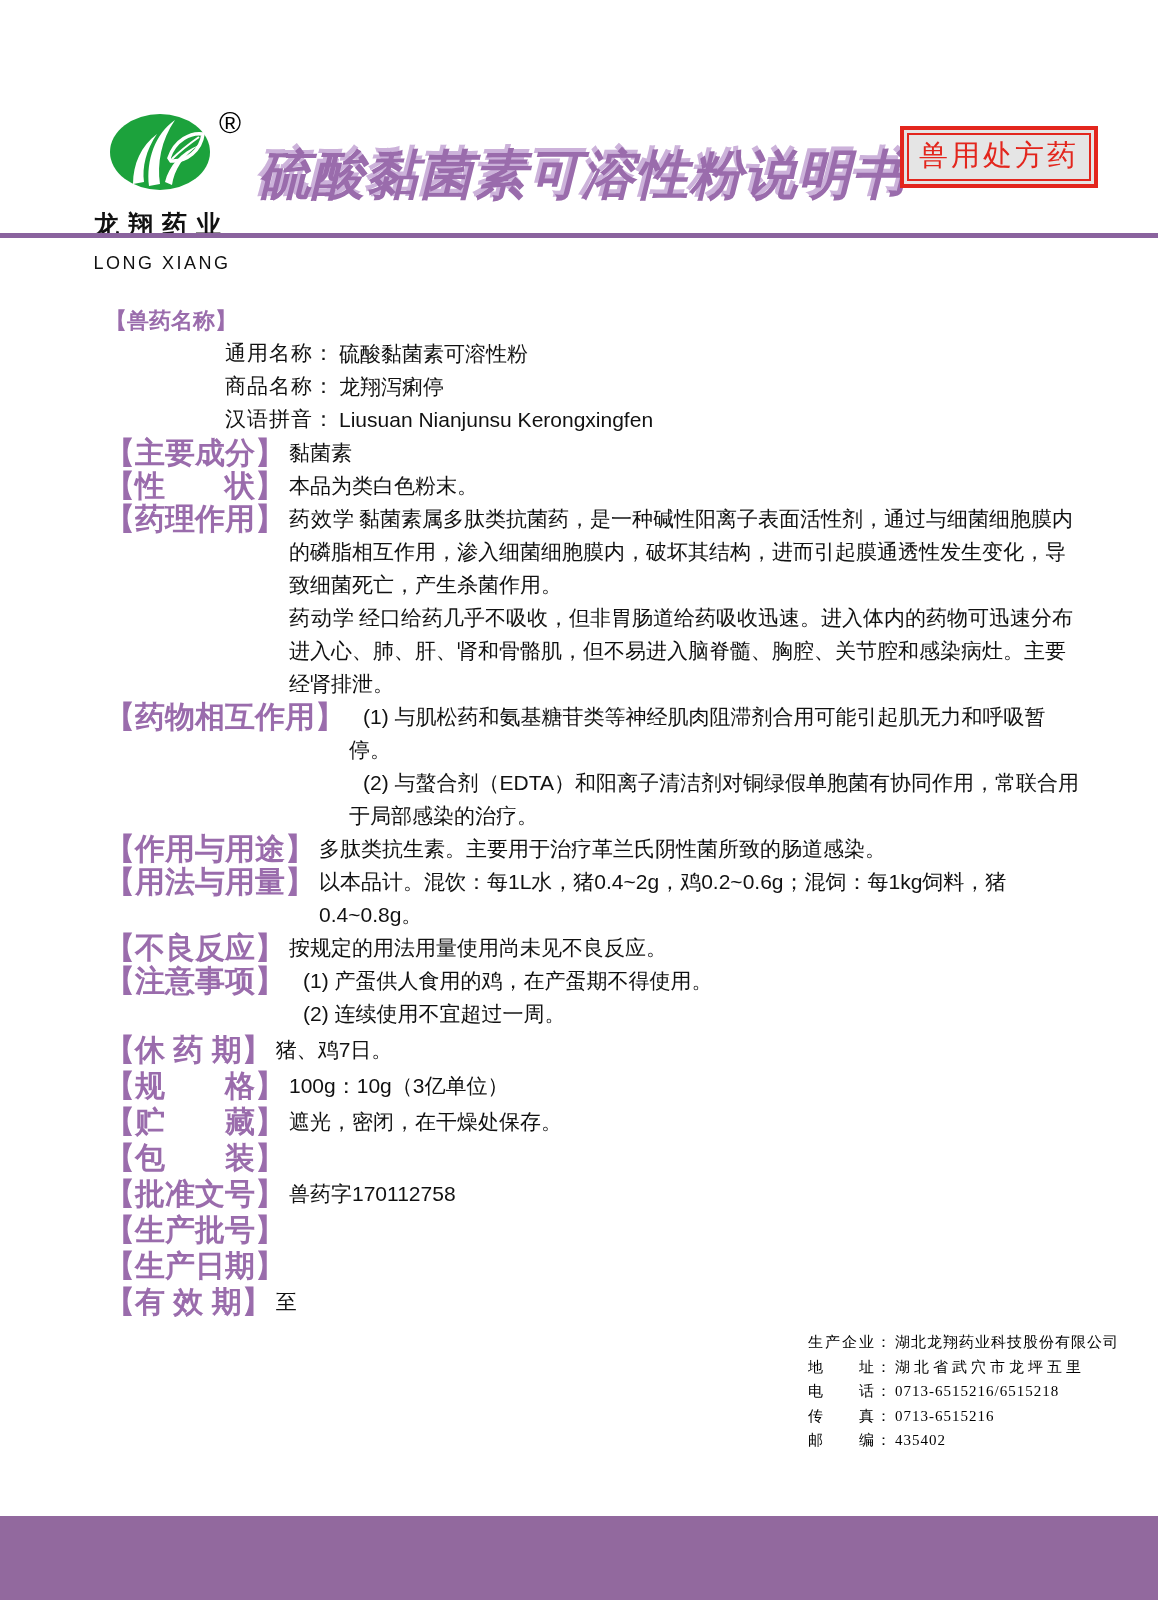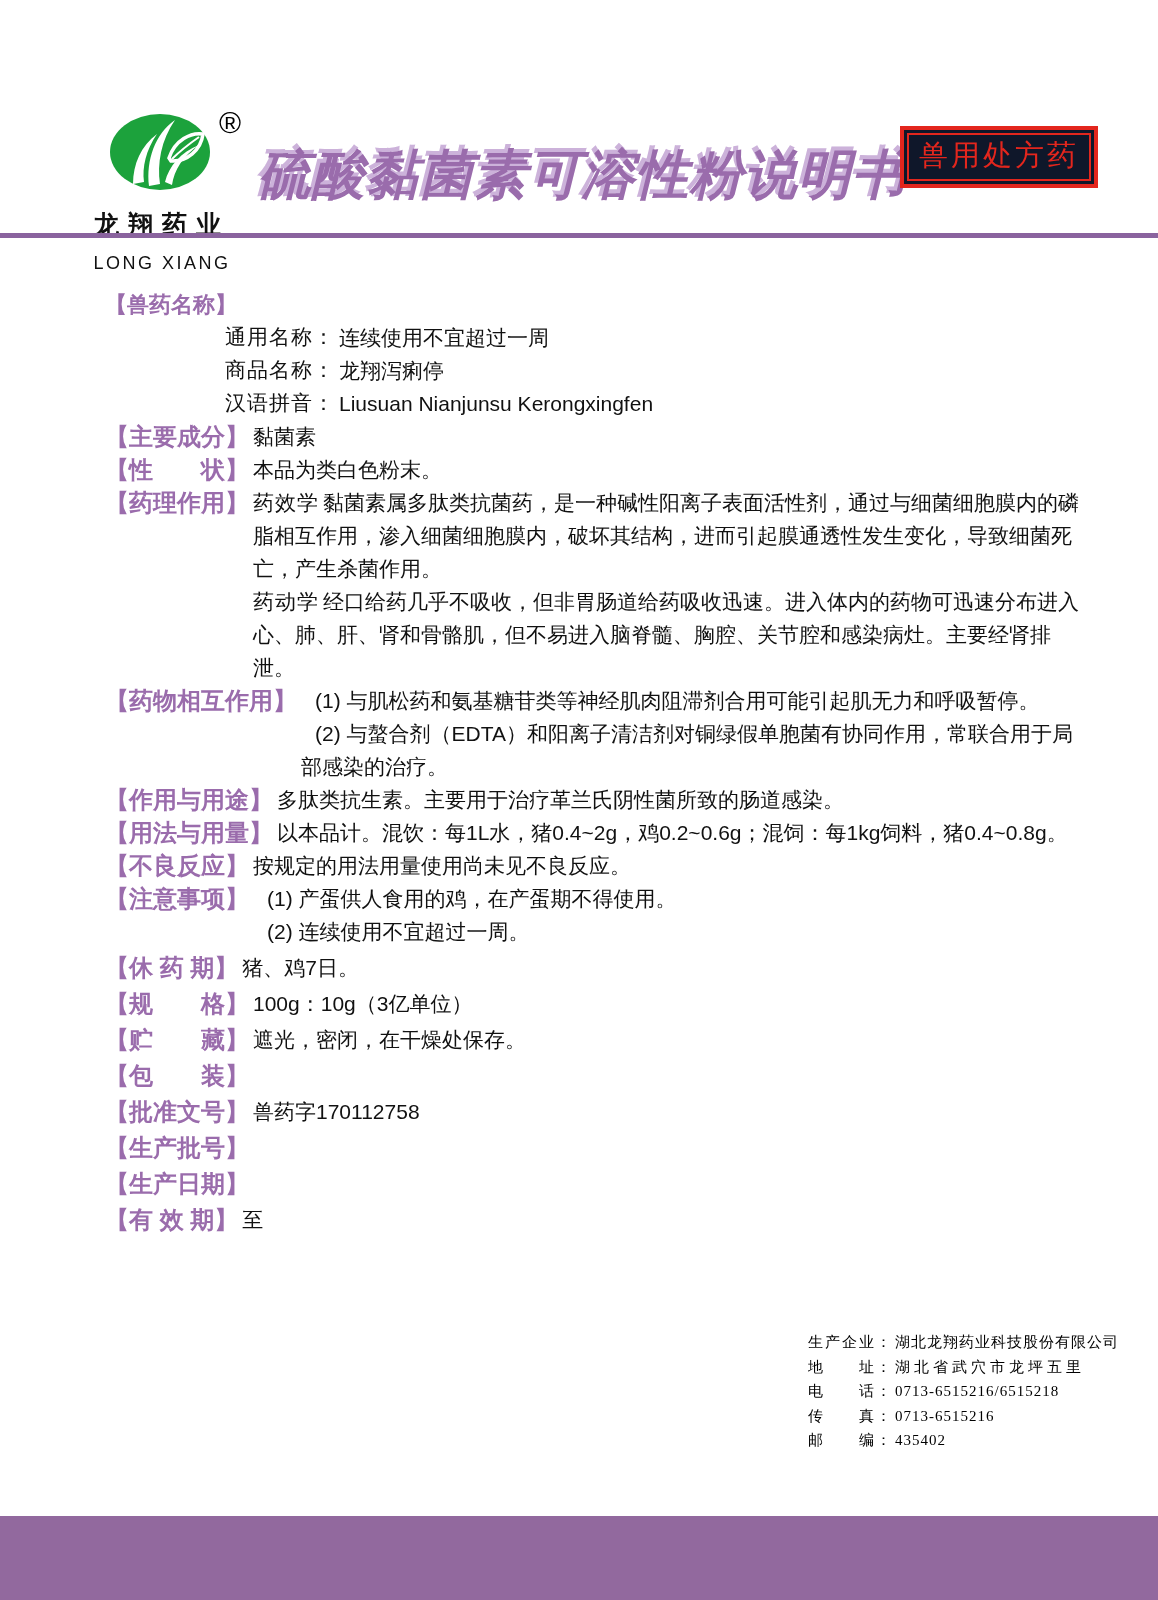--- a/index.html
+++ b/index.html
@@ -31,36 +31,36 @@
   .logo-en{font-size:18px;letter-spacing:2.5px;margin-top:12px;white-space:nowrap;}
   .title{
     position:absolute;left:262px;top:140px;white-space:nowrap;
     font-size:53px;font-weight:700;color:var(--purple);
     transform:skewX(-14deg);
     text-shadow:-4px -4px 0 var(--purple_shadow);
     letter-spacing:1px;
   }
   .badge{
     position:absolute;left:900px;top:126px;
-    border:4px solid var(--red);padding:3px;background:#0f172a;
+    border:4px solid var(--red);padding:3px;background:#e5e5e5;
   }
   .badge-inner{
     border:2px solid var(--red);padding:1px 10px 3px 10px;
     font-family:"Liberation Serif","DejaVu Serif",serif;
     font-size:29px;color:var(--red);letter-spacing:3px;white-space:nowrap;
   }
   .rule{position:absolute;left:0;right:0;top:233px;height:5px;background:var(--rule);}
   
   .content{
-    position:absolute;left:105px;right:72px;top:288px;
+    position:absolute;left:105px;right:72px;top:304px;
     font-size:21px;line-height:33px;color:var(--ink);
   }
   .sec{display:flex;align-items:flex-start;}
   .sec .lbl{
-    color:var(--purple);font-weight:700;font-size:24px;white-space:nowrap;
+    color:var(--purple);font-weight:700;font-size:30px;white-space:nowrap;
     flex:0 0 auto;
   }
   .sec .bd{flex:1 1 auto;margin-left:4px;}
   .blocklbl{color:var(--purple);font-weight:700;font-size:22px;}
   .name-items{margin-left:120px;}
   .kv{display:flex;}
   .kv .k{
     font-family:"Liberation Serif","DejaVu Serif",serif;
     white-space:nowrap;flex:0 0 auto;letter-spacing:1px;
   }
@@ -111,21 +111,21 @@
 
   <div class="rule"></div>
 
   <div class="content">
 
     <div>
       <div class="blocklbl">【兽药名称】</div>
       <div class="name-items">
         <div class="kv">
           <span class="k">通用名称：</span>
-          <span class="v">连续使用不宜超过一周</span>
+          <span class="v">硫酸黏菌素可溶性粉</span>
         </div>
         <div class="kv">
           <span class="k">商品名称：</span>
           <span class="v">龙翔泻痢停</span>
         </div>
         <div class="kv">
           <span class="k">汉语拼音：</span>
           <span class="v">Liusuan Nianjunsu Kerongxingfen</span>
         </div>
       </div>

